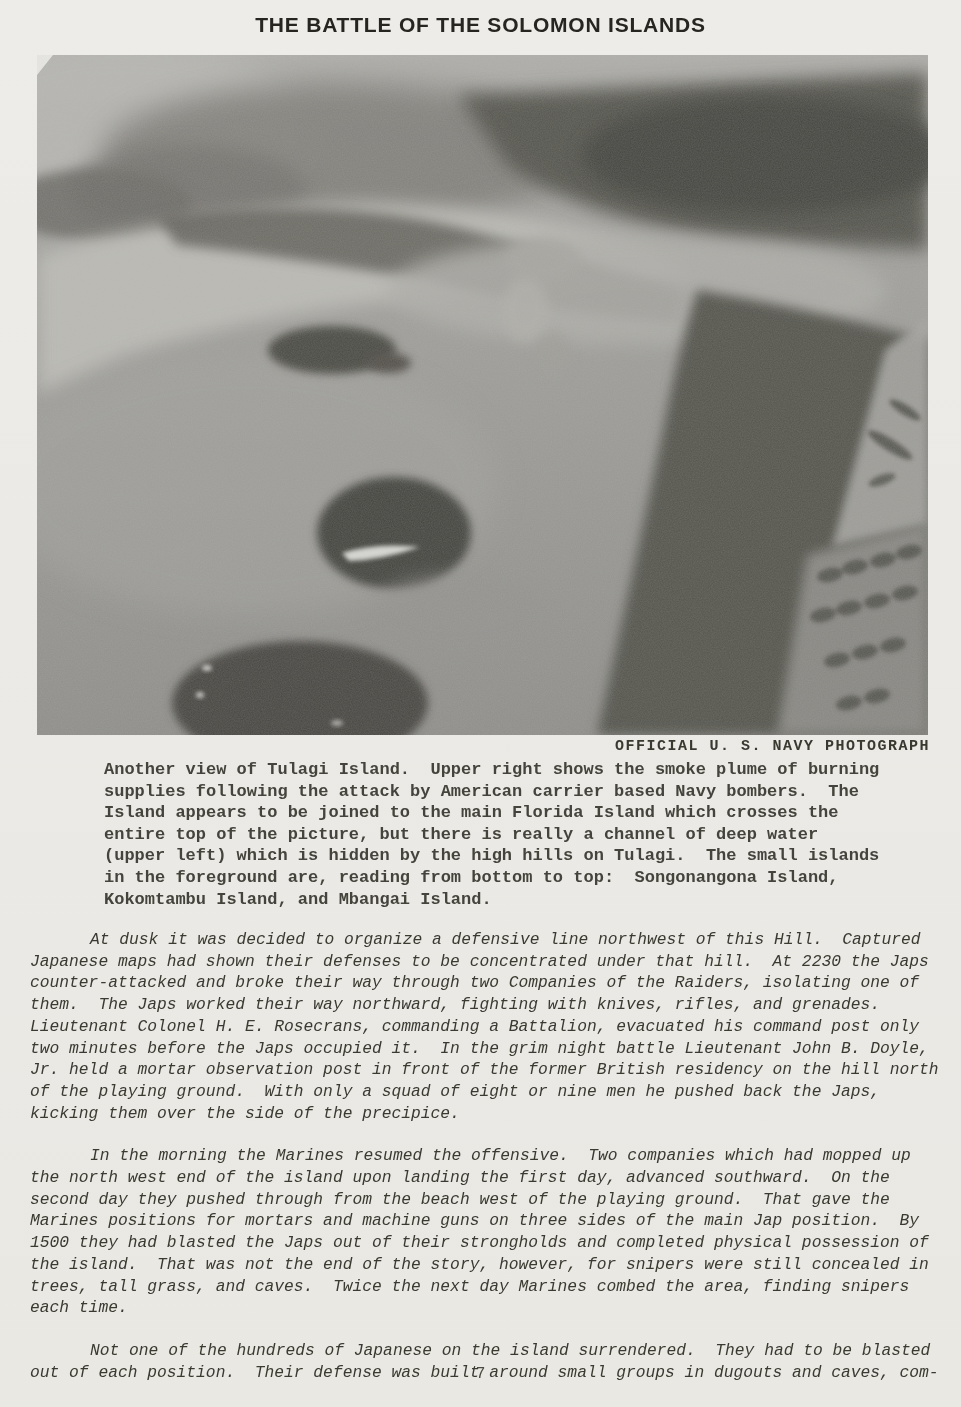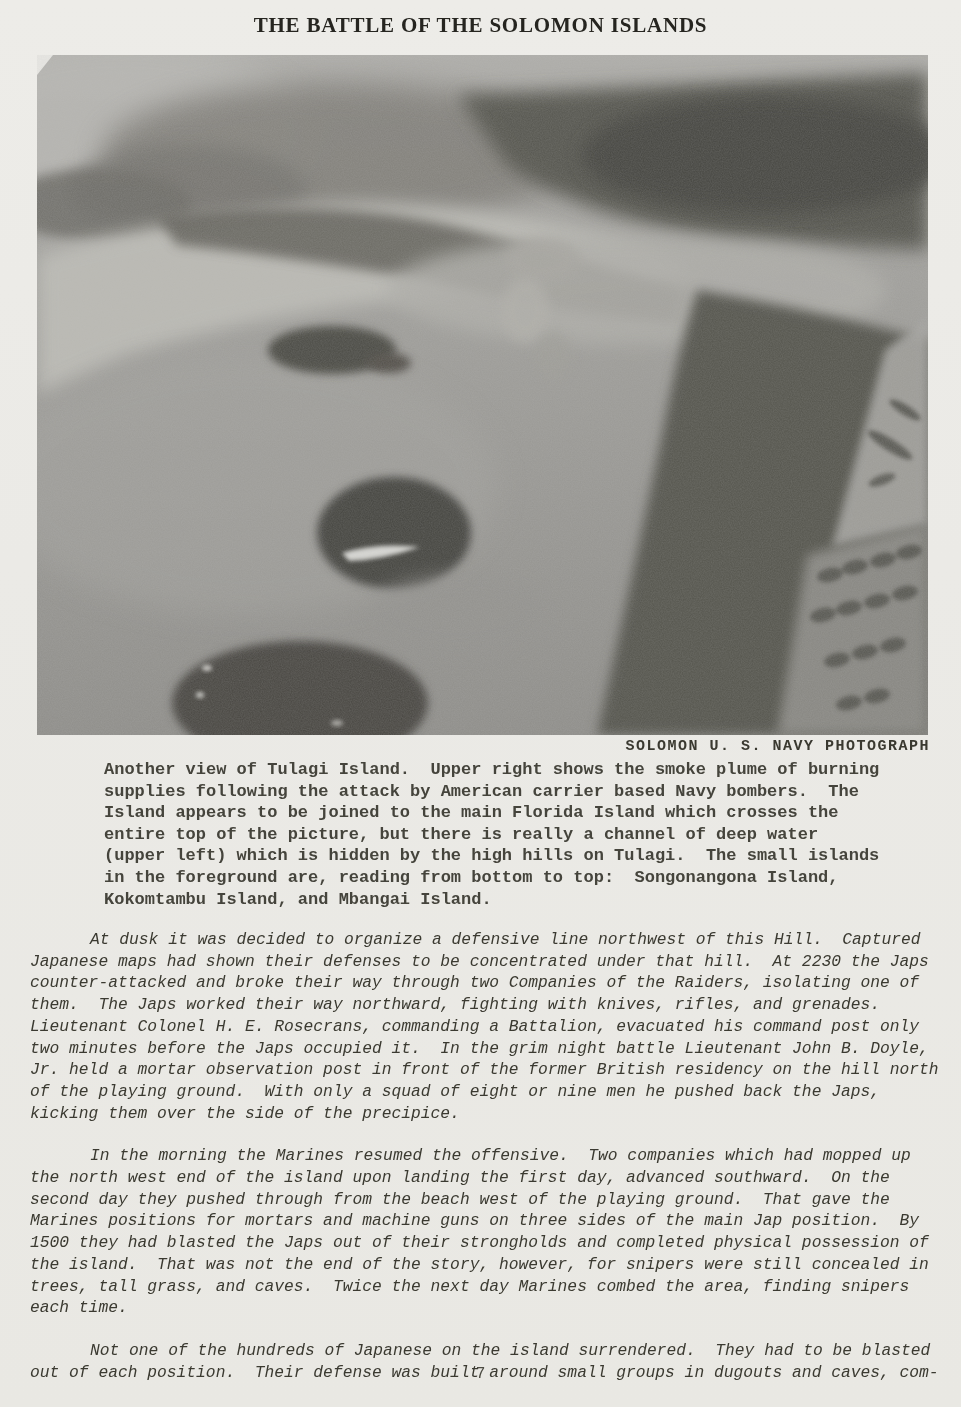--- a/index.html
+++ b/index.html
@@ -10,21 +10,21 @@
     margin: 0 auto;
     background: linear-gradient(180deg, #edecE8 0%, #ebeae6 40%, #e9e8e3 100%);
     font-family: "Liberation Mono", monospace;
     color: #3b3a33;
     overflow: hidden;
   }
   .title {
     position: absolute;
     top: 13px; left: 0; right: 0;
     text-align: center;
-    font-family: Liberation Serif, serif;
+    font-family: Liberation Sans, sans-serif;
     font-weight: 700;
     font-size: 21px;
     letter-spacing: 0.8px;
     color: #262520;
   }
   .photo-frame {
     position: absolute;
     left: 37px; top: 55px;
     width: 891px; height: 680px;
     background: #9a9995;
@@ -175,21 +175,21 @@
           <ellipse cx="840" cy="641" rx="13" ry="7" transform="rotate(-12 840 641)"></ellipse>
         </g>
       </g>
 
       <path d="M0,0 L16,0 L0,20 Z" fill="#e8e7e3"></path>
 
       <rect x="0" y="0" width="891" height="680" filter="url(#grain)" opacity="0.22"></rect>
     </svg>
   </div>
 
-  <div class="credit">SOLOMON U. S. NAVY PHOTOGRAPH</div>
+  <div class="credit">OFFICIAL U. S. NAVY PHOTOGRAPH</div>
 
   <div class="caption">Another view of Tulagi Island.  Upper right shows the smoke plume of burning supplies following the attack by American carrier based Navy bombers.  The Island appears to be joined to the main Florida Island which crosses the entire top of the picture, but there is really a channel of deep water (upper left) which is hidden by the high hills on Tulagi.  The small islands in the foreground are, reading from bottom to top:  Songonangona Island, Kokomtambu Island, and Mbangai Island.</div>
 
   <div class="bodytext">
     <p>At dusk it was decided to organize a defensive line northwest of this Hill.  Captured Japanese maps had shown their defenses to be concentrated under that hill.  At 2230 the Japs counter-attacked and broke their way through two Companies of the Raiders, isolating one of them.  The Japs worked their way northward, fighting with knives, rifles, and grenades.  Lieutenant Colonel H. E. Rosecrans, commanding a Battalion, evacuated his command post only two minutes before the Japs occupied it.  In the grim night battle Lieutenant John B. Doyle, Jr. held a mortar observation post in front of the former British residency on the hill north of the playing ground.  With only a squad of eight or nine men he pushed back the Japs, kicking them over the side of the precipice.</p>
     <p>In the morning the Marines resumed the offensive.  Two companies which had mopped up the north west end of the island upon landing the first day, advanced southward.  On the second day they pushed through from the beach west of the playing ground.  That gave the Marines positions for mortars and machine guns on three sides of the main Jap position.  By 1500 they had blasted the Japs out of their strongholds and completed physical possession of the island.  That was not the end of the story, however, for snipers were still concealed in trees, tall grass, and caves.  Twice the next day Marines combed the area, finding snipers each time.</p>
     <p>Not one of the hundreds of Japanese on the island surrendered.  They had to be blasted out of each position.  Their defense was built around small groups in dugouts and caves, com-</p>
   </div>
 
   <div class="pagenum">7</div>

